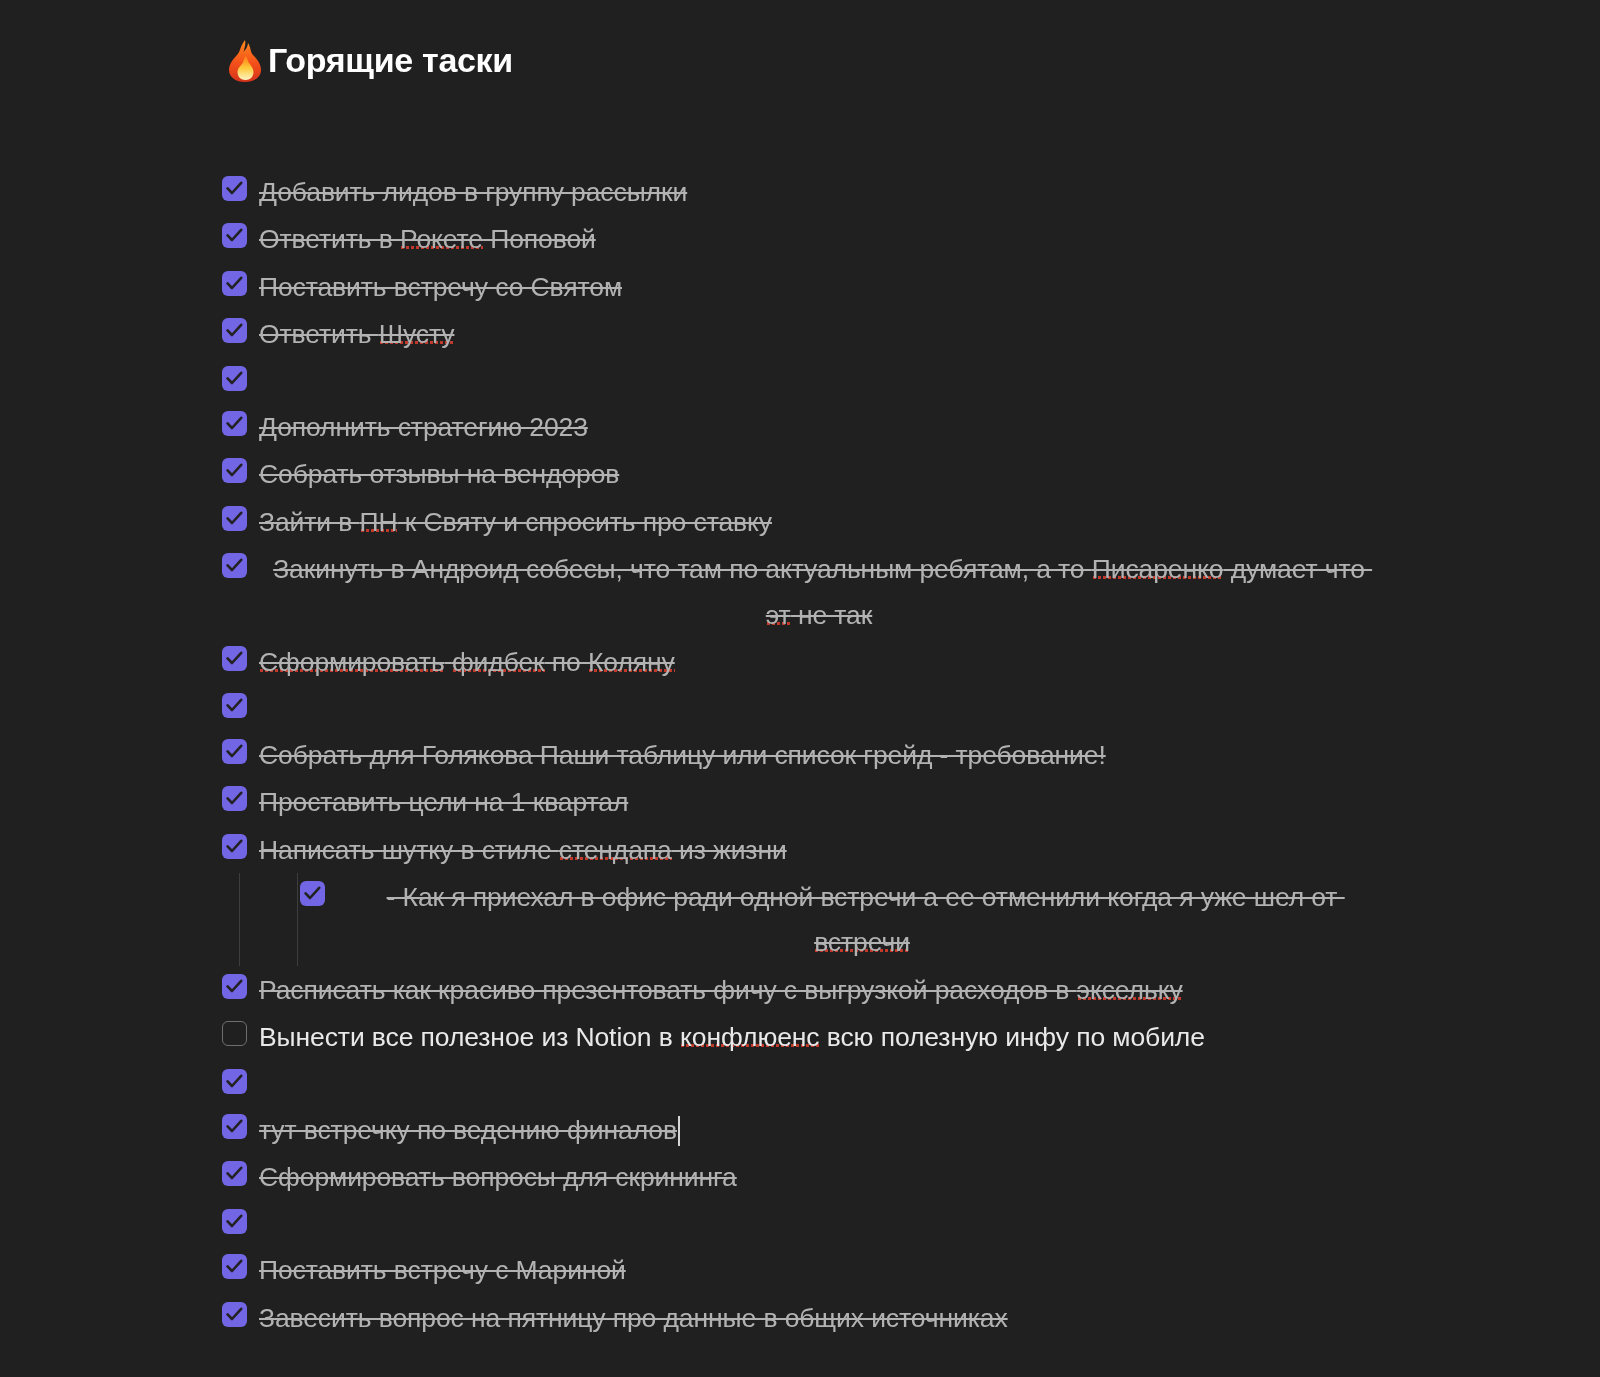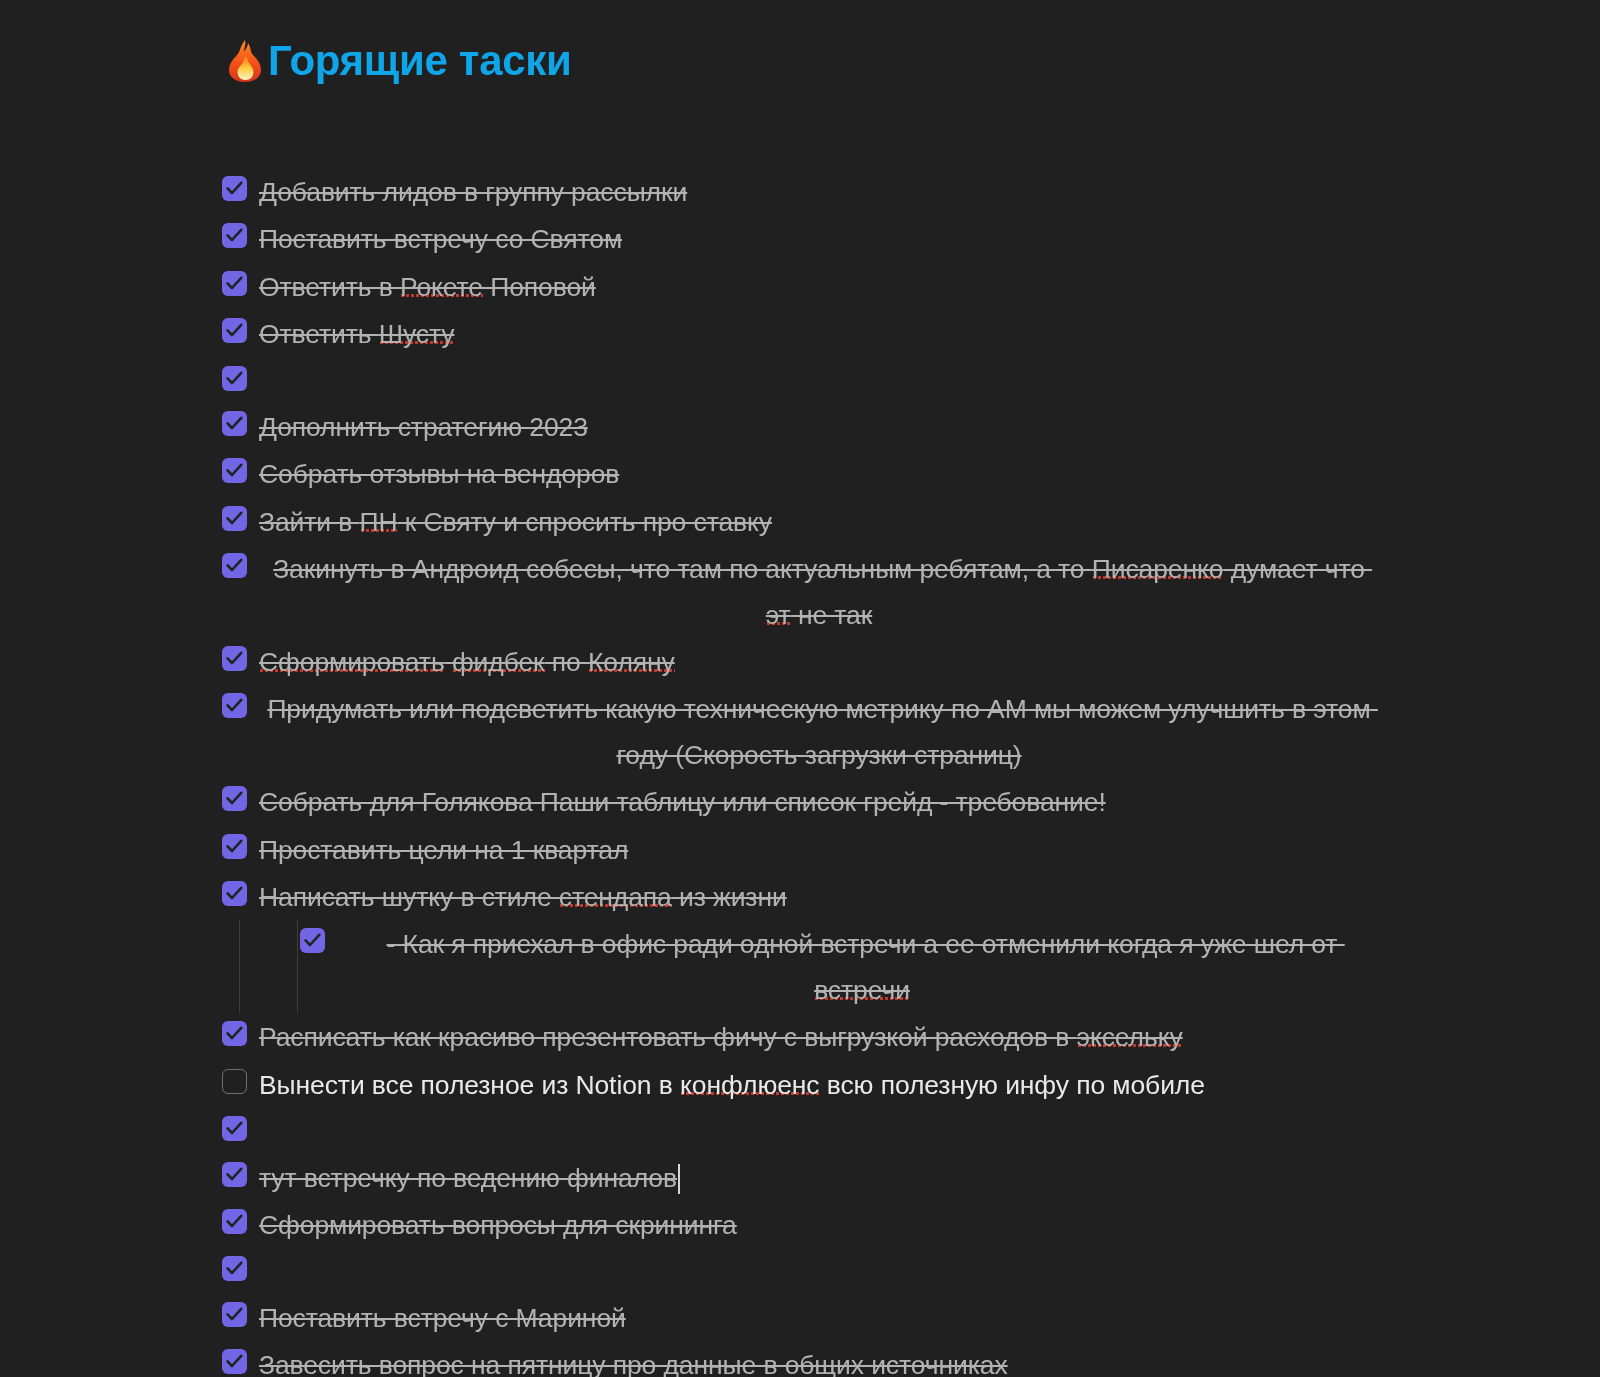--- a/index.html
+++ b/index.html
@@ -39,23 +39,23 @@
     width: 46px;
     height: 50px;
     position: relative;
   }
   .flame {
     position: absolute;
     left: 4px;
     top: 3px;
   }
   .title-text {
-    font-size: 42px;
+    font-size: 34px;
     font-weight: bold;
-    color: #0ea5e9;
+    color: #ffffff;
     letter-spacing: -0.3px;
     line-height: 1.1;
     white-space: nowrap;
   }
 
   
   .todo-list {
     position: absolute;
     left: 222px;
     top: 168px;
@@ -183,36 +183,36 @@
           </svg>
         </div>
         <div class="todo-text done">Добавить лидов в группу рассылки</div>
       </div>
       <div class="todo-row">
         <div class="cbox checked">
           <svg width="17" height="15" viewBox="0 0 17 15" xmlns="http://www.w3.org/2000/svg">
             <path d="M1.6 7.4 L6 12.0 L15.2 1.8" stroke="#222222" stroke-width="2.6" fill="none" stroke-linecap="round" stroke-linejoin="round"></path>
           </svg>
         </div>
+        <div class="todo-text done">Ответить в <span class="sp">Рокете</span> Поповой</div>
+      </div>
+      <div class="todo-row">
+        <div class="cbox checked">
+          <svg width="17" height="15" viewBox="0 0 17 15" xmlns="http://www.w3.org/2000/svg">
+            <path d="M1.6 7.4 L6 12.0 L15.2 1.8" stroke="#222222" stroke-width="2.6" fill="none" stroke-linecap="round" stroke-linejoin="round"></path>
+          </svg>
+        </div>
         <div class="todo-text done">Поставить встречу со Святом</div>
       </div>
       <div class="todo-row">
         <div class="cbox checked">
           <svg width="17" height="15" viewBox="0 0 17 15" xmlns="http://www.w3.org/2000/svg">
             <path d="M1.6 7.4 L6 12.0 L15.2 1.8" stroke="#222222" stroke-width="2.6" fill="none" stroke-linecap="round" stroke-linejoin="round"></path>
           </svg>
         </div>
-        <div class="todo-text done">Ответить в <span class="sp">Рокете</span> Поповой</div>
-      </div>
-      <div class="todo-row">
-        <div class="cbox checked">
-          <svg width="17" height="15" viewBox="0 0 17 15" xmlns="http://www.w3.org/2000/svg">
-            <path d="M1.6 7.4 L6 12.0 L15.2 1.8" stroke="#222222" stroke-width="2.6" fill="none" stroke-linecap="round" stroke-linejoin="round"></path>
-          </svg>
-        </div>
         <div class="todo-text done">Ответить <span class="sp">Шусту</span></div>
       </div>
       <div class="todo-row">
         <div class="cbox checked">
           <svg width="17" height="15" viewBox="0 0 17 15" xmlns="http://www.w3.org/2000/svg">
             <path d="M1.6 7.4 L6 12.0 L15.2 1.8" stroke="#222222" stroke-width="2.6" fill="none" stroke-linecap="round" stroke-linejoin="round"></path>
           </svg>
         </div>
       </div>
       <div class="todo-row">
@@ -254,21 +254,20 @@
           </svg>
         </div>
         <div class="todo-text done"><span class="sp">Сформировать</span> <span class="sp">фидбек</span> по <span class="sp">Коляну</span></div>
       </div>
       <div class="todo-row">
         <div class="cbox checked">
           <svg width="17" height="15" viewBox="0 0 17 15" xmlns="http://www.w3.org/2000/svg">
             <path d="M1.6 7.4 L6 12.0 L15.2 1.8" stroke="#222222" stroke-width="2.6" fill="none" stroke-linecap="round" stroke-linejoin="round"></path>
           </svg>
         </div>
-        <div class="todo-text done">Придумать или подсветить какую техническую метрику по АМ мы можем улучшить в этом году (Скорость загрузки страниц)</div>
       </div>
       <div class="todo-row">
         <div class="cbox checked">
           <svg width="17" height="15" viewBox="0 0 17 15" xmlns="http://www.w3.org/2000/svg">
             <path d="M1.6 7.4 L6 12.0 L15.2 1.8" stroke="#222222" stroke-width="2.6" fill="none" stroke-linecap="round" stroke-linejoin="round"></path>
           </svg>
         </div>
         <div class="todo-text done">Собрать для Голякова Паши таблицу или список грейд - требование!</div>
       </div>
       <div class="todo-row">

